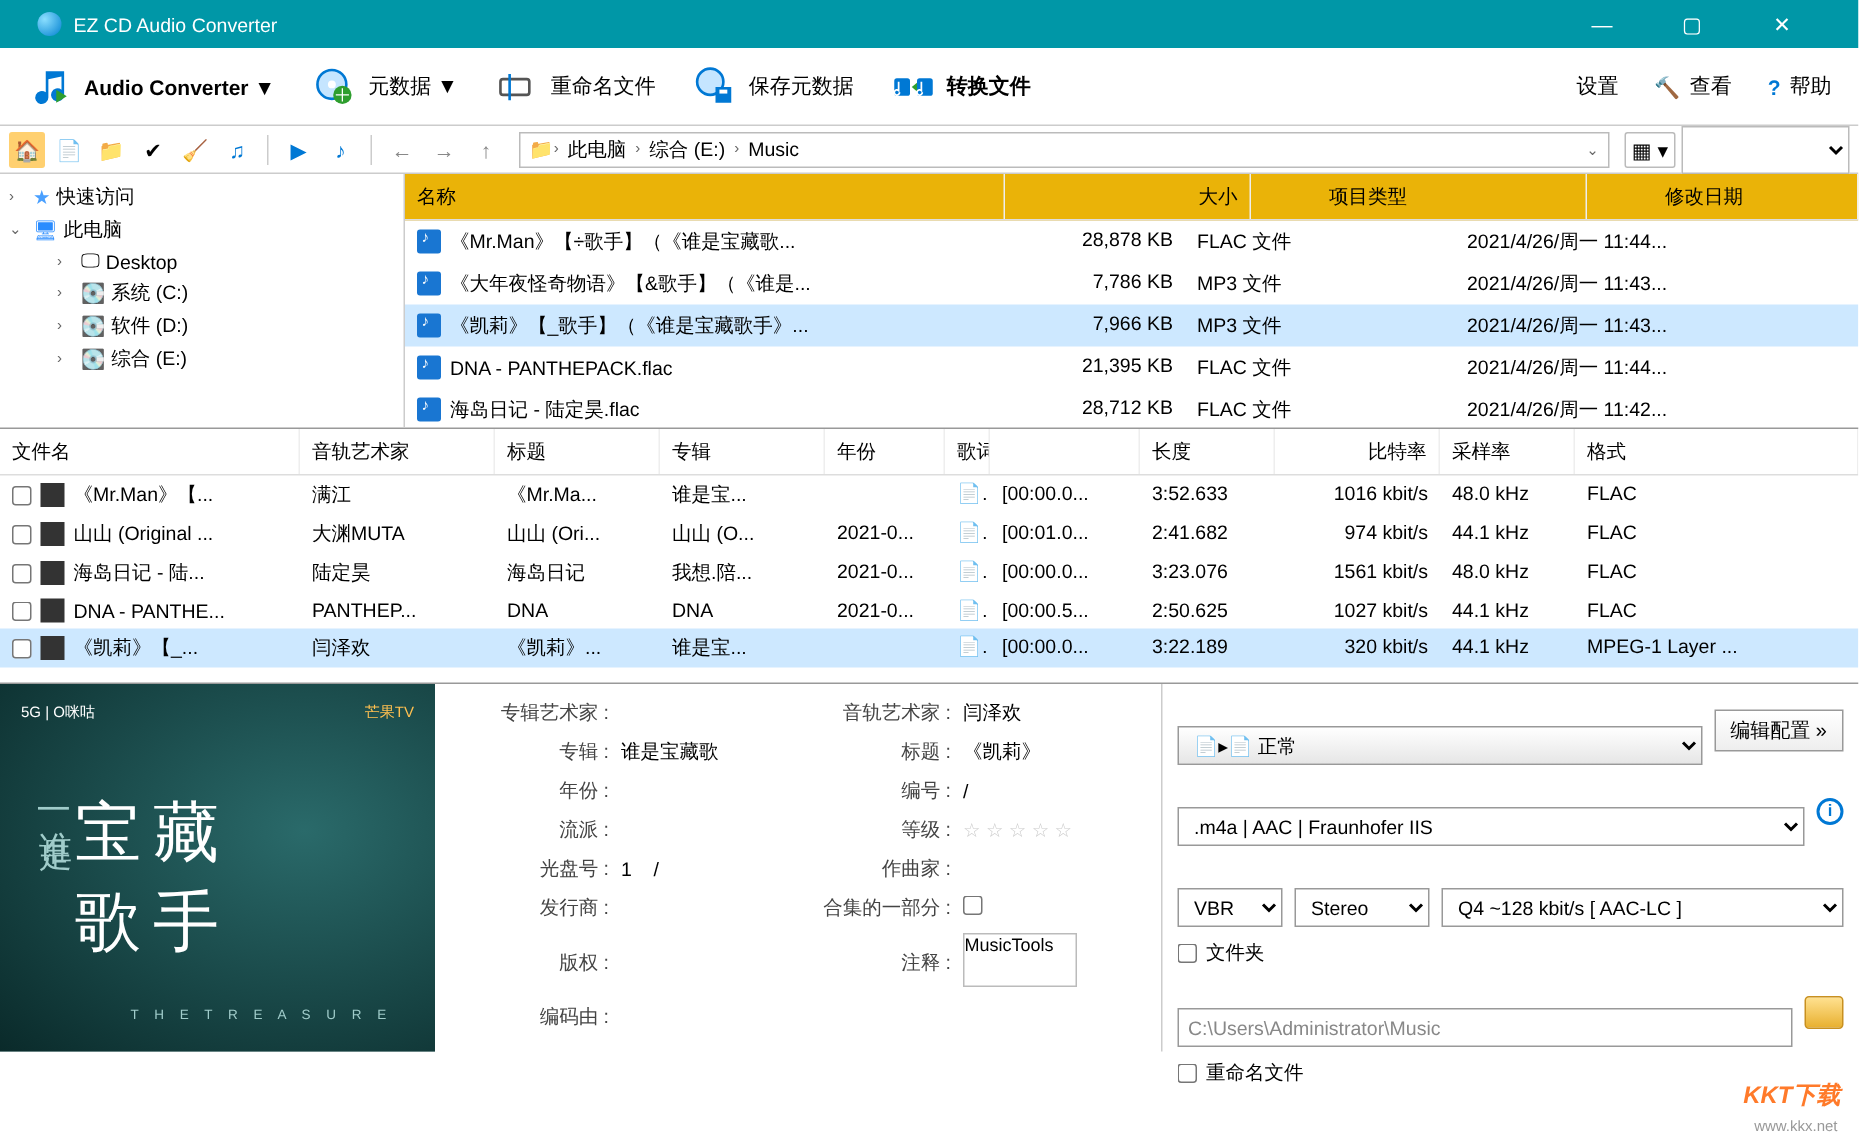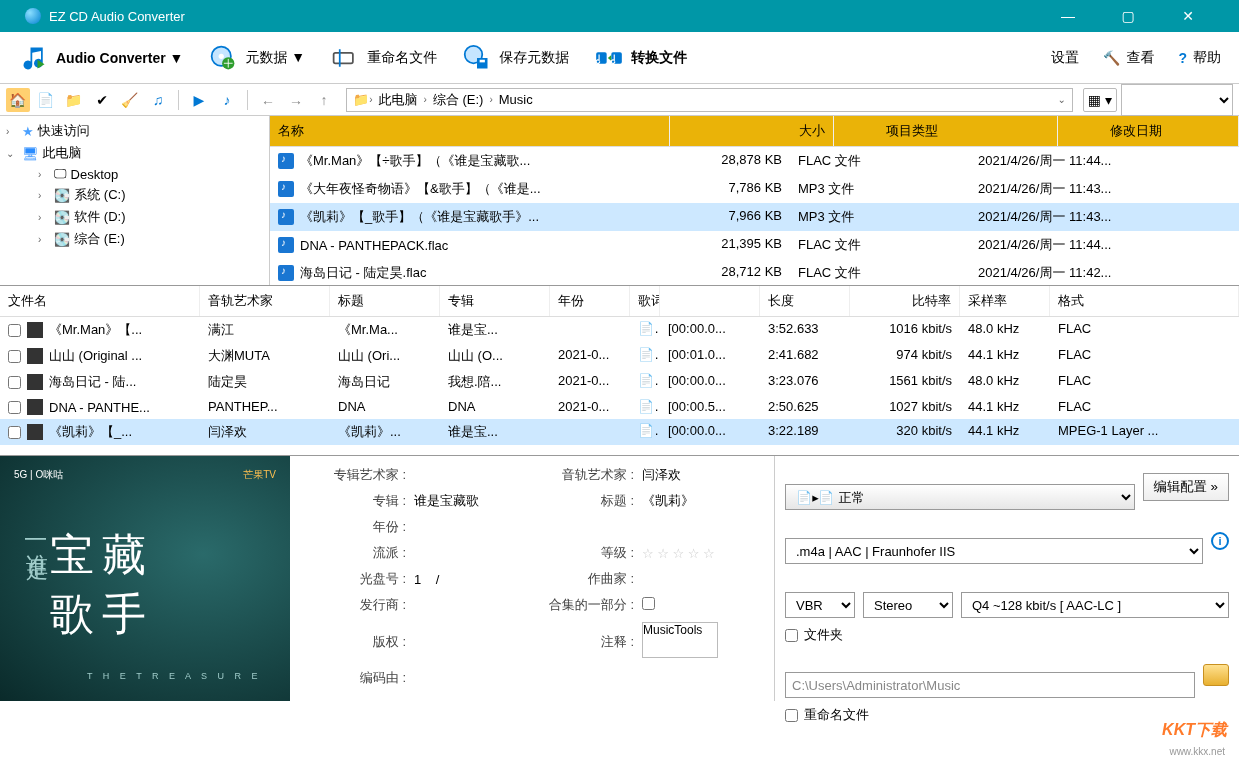--- a/index.html
+++ b/index.html
@@ -437,20 +437,24 @@
       <div class="mcell">
           <div class="mlabel">标题</div>
           <div class="mval">《凯莉》</div>
         </div>
     </div>
     <div class="mrow">
       <div class="mcell">
           <div class="mlabel">年份</div>
           <div class="mval"></div>
         </div>
+      <div class="mcell">
+          <div class="mlabel">编号</div>
+          <div class="mval">/</div>
+        </div>
     </div>
     <div class="mrow">
       <div class="mcell">
           <div class="mlabel">流派</div>
           <div class="mval"></div>
         </div>
       <div class="mcell">
           <div class="mlabel">等级</div>
           <div class="mval stars">☆ ☆ ☆ ☆ ☆</div>
         </div>

